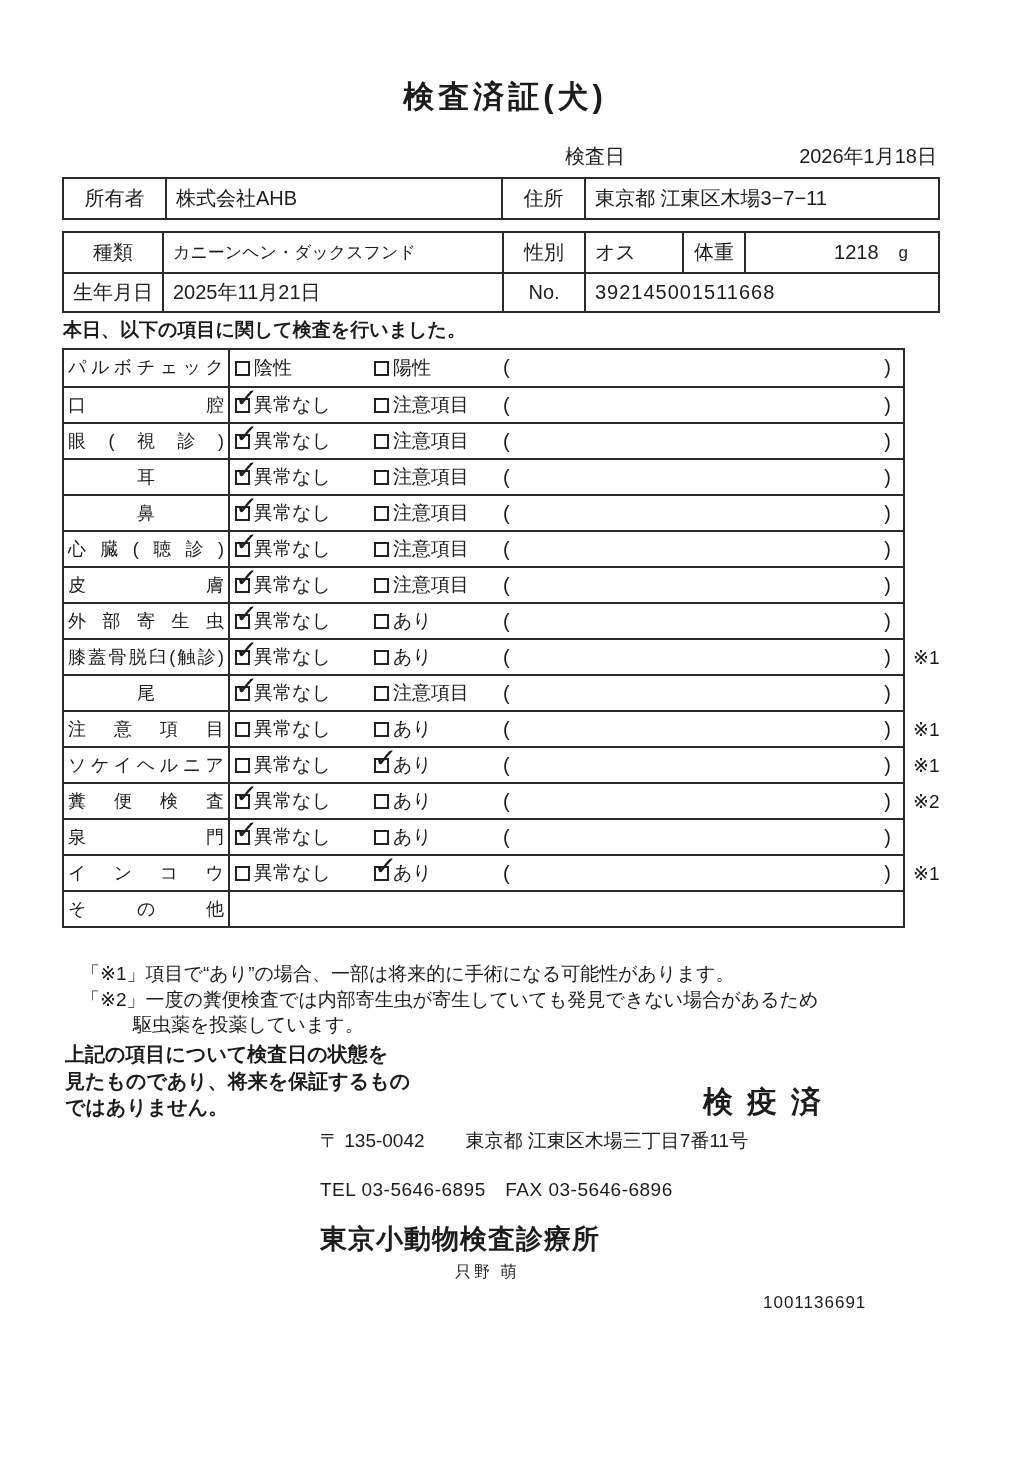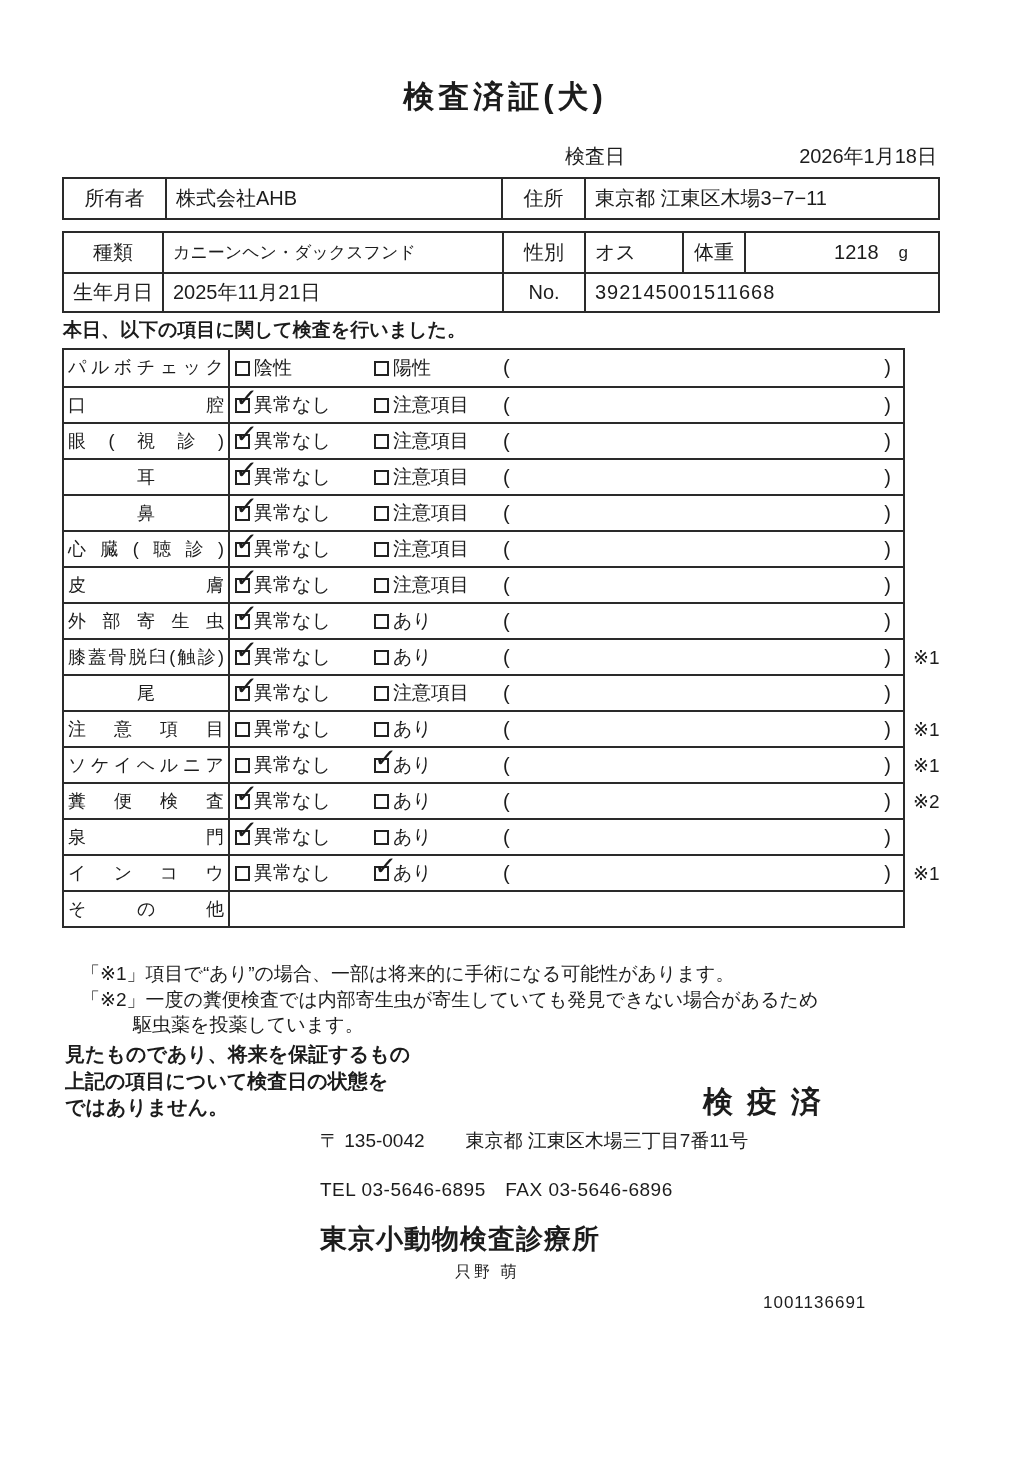--- a/index.html
+++ b/index.html
@@ -397,22 +397,22 @@
       </div>
     </div>
 
   <div class="footnotes">
     <div>「※1」項目で“あり”の場合、一部は将来的に手術になる可能性があります。</div>
     <div>「※2」一度の糞便検査では内部寄生虫が寄生していても発見できない場合があるため</div>
     <div class="indent">駆虫薬を投薬しています。</div>
   </div>
 
   <div class="disclaimer">
+    <div>上記の項目について検査日の状態を</div>
     <div>見たものであり、将来を保証するもの</div>
-    <div>上記の項目について検査日の状態を</div>
     <div>ではありません。</div>
   </div>
 
   <div class="stamp">検疫済</div>
 
   <div class="postal-row">
     <span>〒 135-0042</span>
     <span>東京都 江東区木場三丁目7番11号</span>
   </div>
 

